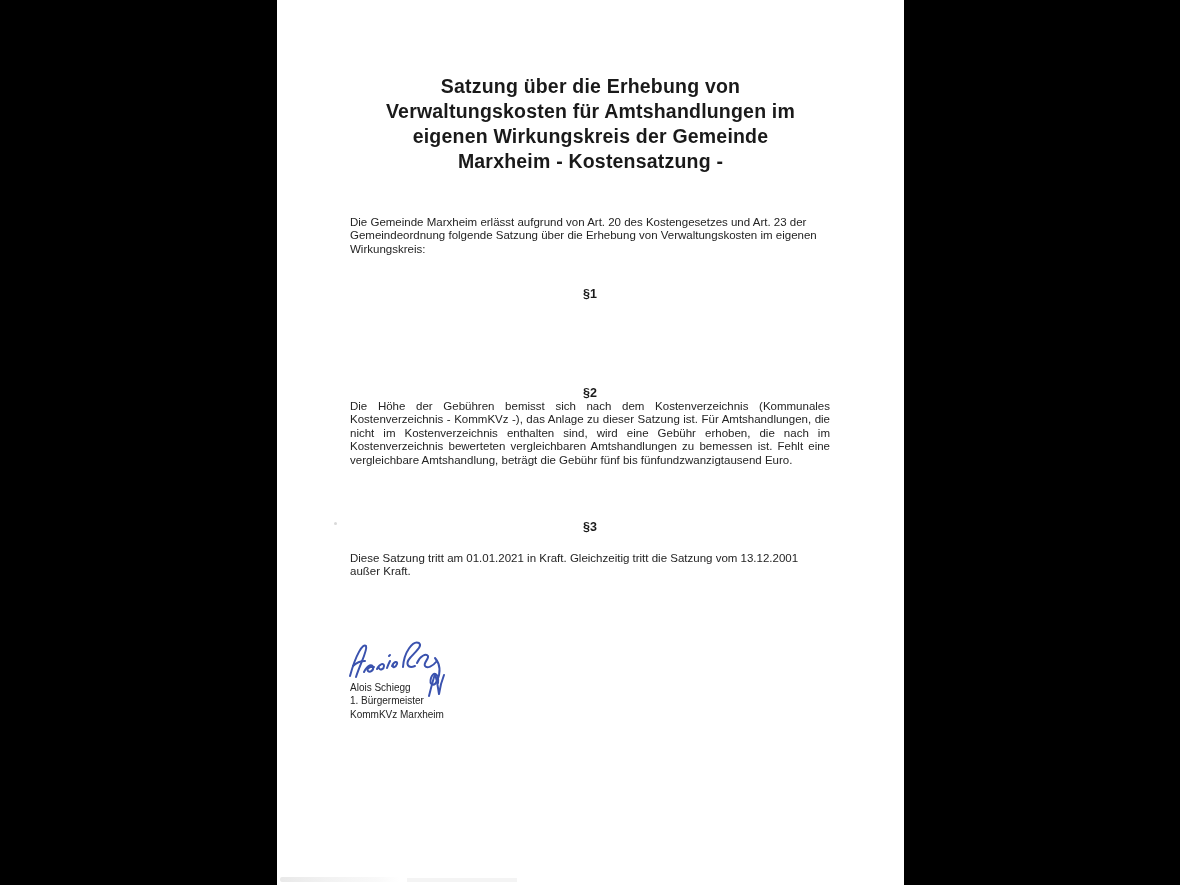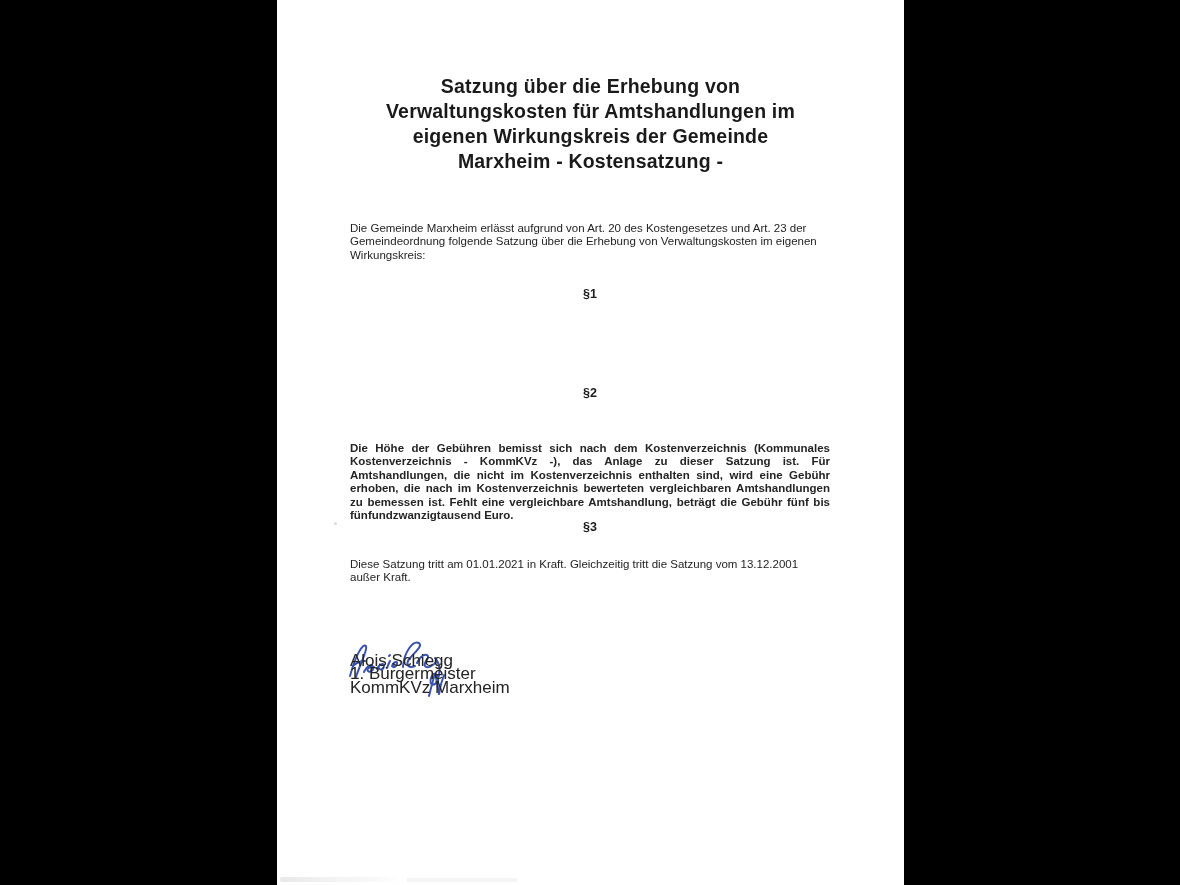--- a/index.html
+++ b/index.html
@@ -38,49 +38,48 @@
     color: #1a1a1a;
     white-space: pre-line;
     letter-spacing: 0.2px;
   }
   .body-text {
     left: 73px;
     width: 480px;
     font-size: 11.5px;
     line-height: 13.4px;
     color: #242424;
-    margin-top: 6px;
   }
   .justified { text-align: justify; }
   .sec-heading {
     left: 73px;
     width: 480px;
     text-align: center;
     font-weight: bold;
     font-size: 12.5px;
     color: #1a1a1a;
   }
   .intro       { top: 216px; }
   .s1-heading  { top: 287px; }
   .s1-body     { top: 314px; }
   .s2-heading  { top: 386px; }
-  .s2-body     { top: 436px; font-weight: bold; }
+  .s2-body     { top: 400px; }
   .s3-heading  { top: 520px; }
   .s3-body     { top: 552px; }
   .place-date  { top: 607px; }
   .signature-ink {
     left: 70px;
     top: 636px;
     width: 104px;
     height: 64px;
   }
   .sig-block {
     left: 73px;
-    top: 654px;
-    font-size: 17px;
+    top: 681px;
+    font-size: 10px;
     line-height: 13.4px;
     color: #242424;
   }
   .artifact-dot {
     left: 57px;
     top: 522px;
     width: 3px;
     height: 3px;
     background: #d9d9d9;
     border-radius: 50%;

